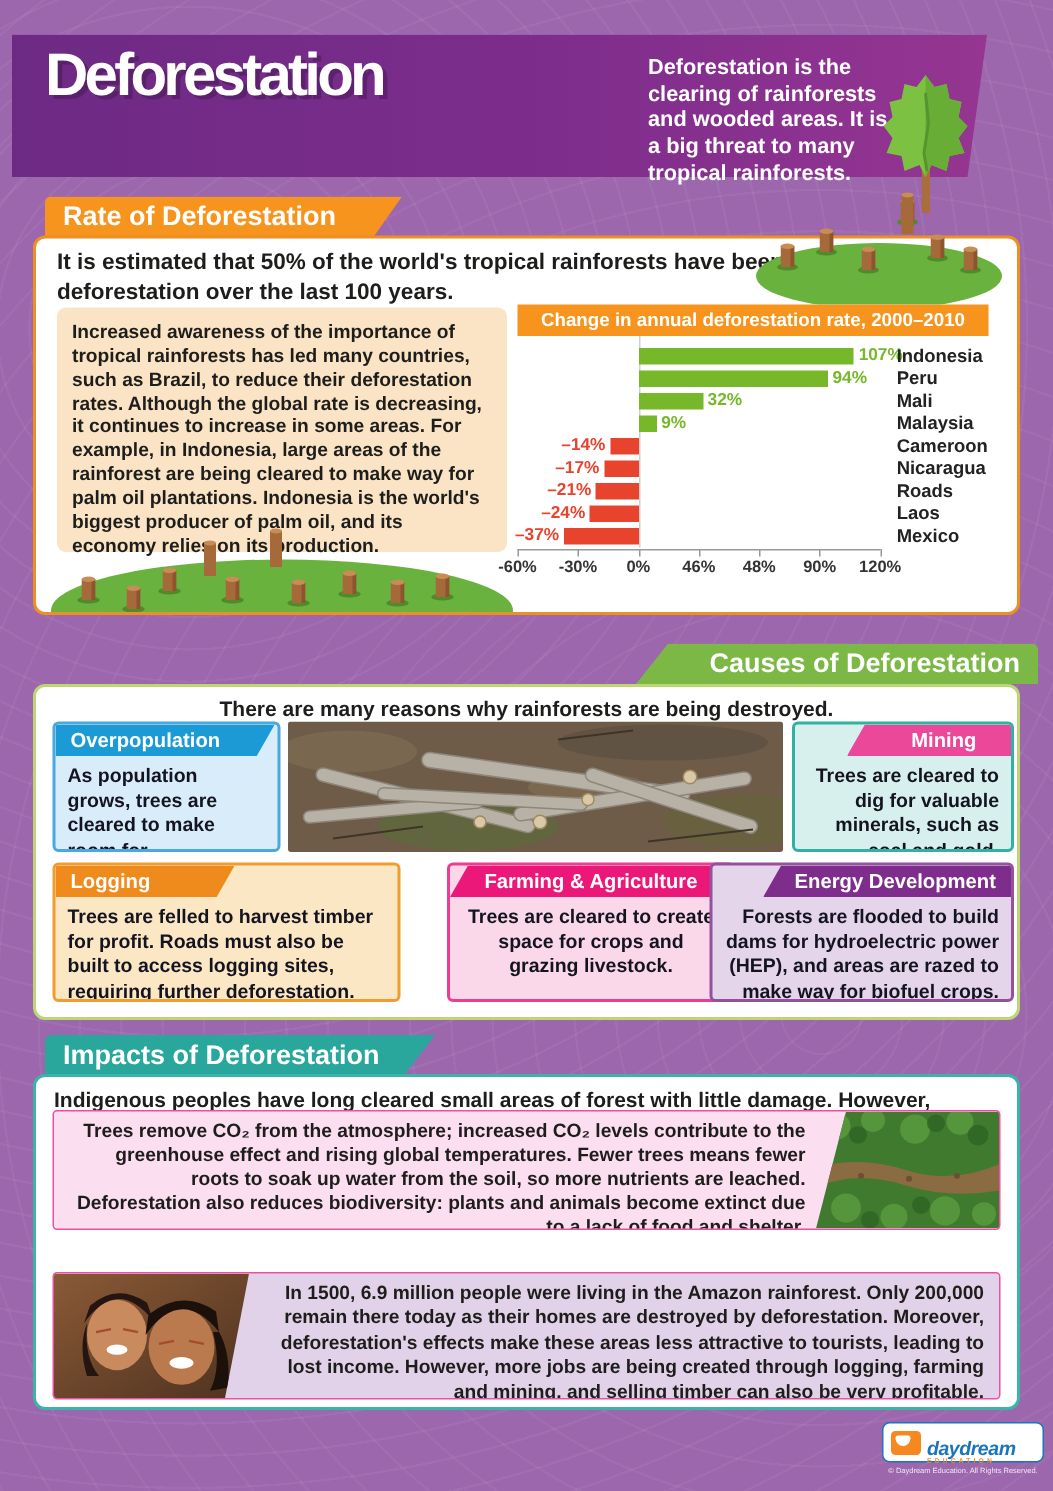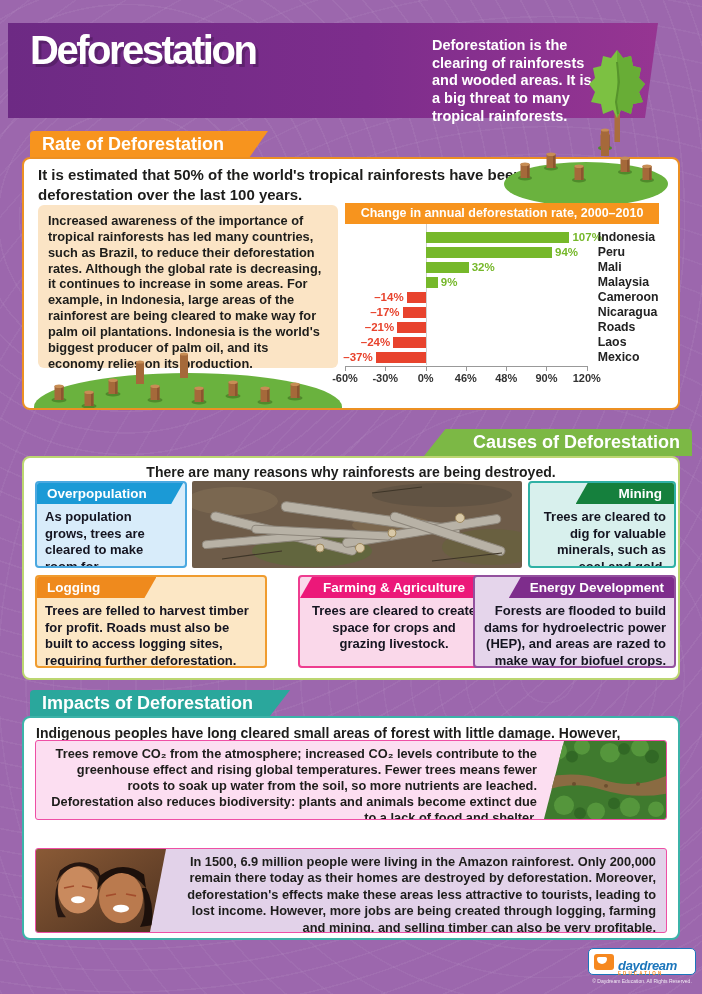--- a/index.html
+++ b/index.html
@@ -50,21 +50,21 @@
   .axis-tick{position:absolute;top:0;width:1px;height:5px;background:#999;}
   .axis-label{position:absolute;top:6px;transform:translateX(-50%);font-size:11px;font-weight:700;color:#333;white-space:nowrap;}
   
   .causes-intro{position:absolute;left:40px;top:464px;width:622px;text-align:center;font-size:14px;font-weight:700;color:#1d1d1b;}
   .card{position:absolute;border-radius:4px;box-sizing:border-box;overflow:hidden;}
   .card-head{height:21px;line-height:21px;color:#fff;font-weight:700;font-size:13.5px;}
   .card-body{padding:5px 8px;font-size:13px;font-weight:700;color:#141420;line-height:1.28;}
   .card-overpop{left:35px;top:481px;width:152px;height:87px;background:#d8ecfa;border:2px solid #4aa8e0;}
   .head-overpop{background:#1b9ad6;padding-left:10px;width:92%;clip-path:polygon(0 0,100% 0,calc(100% - 12px) 100%,0 100%);}
   .card-mining{left:528px;top:481px;width:148px;height:87px;background:#d8f0ed;border:2px solid #2fb1a5;}
-  .head-mining{background:#15803d;text-align:right;padding-right:12px;width:60%;margin-left:auto;
+  .head-mining{background:#ec4899;text-align:right;padding-right:23px;width:60%;margin-left:auto;
     clip-path:polygon(12px 0,100% 0,100% 100%,0 100%);}
   .body-mining{text-align:right;}
   .photo-logs{position:absolute;left:192px;top:481px;width:330px;height:87px;border-radius:2px;overflow:hidden;}
   .card-logging{left:35px;top:575px;width:232px;height:93px;background:#fce7c5;border:2px solid #f09c2f;}
   .head-logging{background:#ef8a1d;padding-left:10px;width:48%;clip-path:polygon(0 0,100% 0,calc(100% - 12px) 100%,0 100%);}
   .card-farming{left:274px;top:575px;width:192px;height:93px;background:#fad8ea;border:2px solid #ee3d90;margin-left:24px;}
   .head-farming{background:#ec1879;text-align:center;width:100%;
     clip-path:polygon(12px 0,calc(100% - 12px) 0,100% 100%,0 100%);}
   .body-farming{text-align:center;}
   .card-energy{left:473px;top:575px;width:203px;height:93px;background:#e5d5eb;border:2px solid #93519e;}

